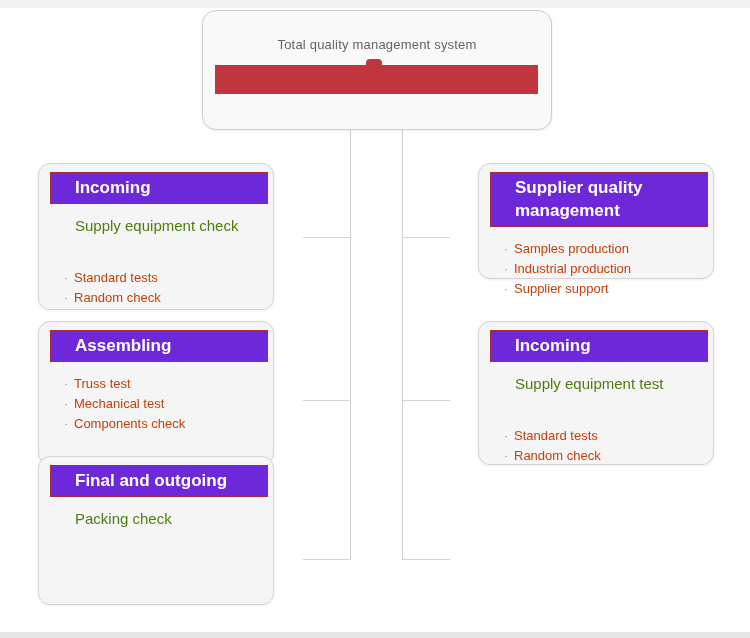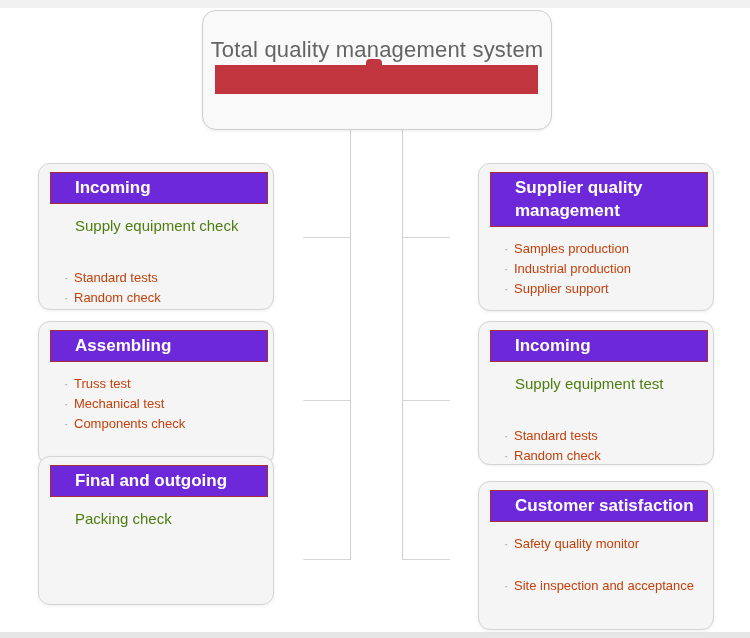--- a/index.html
+++ b/index.html
@@ -18,37 +18,37 @@
   .stub-right{left:402px;width:48px;}
   .h1{top:237px}.h2{top:400px}.h3{top:559px}
 
   
   .root-box{
     position:absolute;left:202px;top:10px;width:348px;height:118px;
     background:#f9f9f9;border:1px solid #cfcfcf;border-radius:14px;
     box-shadow:0 1px 3px rgba(0,0,0,0.08);
   }
   .root-title{
-    margin-top:26px;text-align:center;font-size:22px;color:#646464;letter-spacing:.2px;
+    margin-top:26px;text-align:center;font-size:13px;color:#646464;letter-spacing:.2px;
   }
   .red-bar{position:absolute;left:12px;top:54px;width:323px;height:29px;background:#c1353f;}
   .red-notch{
     position:absolute;left:163px;top:48px;width:16px;height:8px;background:#c1353f;
     border-radius:4px 4px 0 0;
   }
 
   
   .box{
     position:absolute;width:236px;background:#f5f5f5;border:1px solid #d4d4d4;
     border-radius:12px;box-shadow:0 1px 3px rgba(0,0,0,0.07);box-sizing:border-box;
   }
   .l1{left:38px;top:163px;height:147px}
   .l2{left:38px;top:321px;height:144px}
   .l3{left:38px;top:456px;height:149px}
-  .r1{left:478px;top:163px;height:148px}
+  .r1{left:478px;top:163px;height:116px}
   .r2{left:478px;top:321px;height:144px}
   .r3{left:478px;top:481px;height:149px}
 
   .box-header{
     margin:8px 5px 0 11px;background:#6d28d9;border:1px solid #a82b35;
     color:#ffffff;font-size:17px;font-weight:bold;
     padding:3px 6px 4px 24px;line-height:23px;
   }
   .intro{margin:13px 10px 0 36px;font-size:15px;color:#4d7c0f;}
   ul.bullets{list-style:none;margin:12px 8px 0 24px;padding:0;font-size:13px;color:#c2410c;}
@@ -114,21 +114,14 @@
 
   <div class="box r2">
     <div class="box-header">Incoming</div>
     <div class="intro">Supply equipment test</div>
     <ul class="bullets gap-top">
       <li>Standard tests</li>
       <li>Random check</li>
     </ul>
   </div>
 
-  <div class="box r3">
-    <div class="box-header">Customer satisfaction</div>
-    <ul class="bullets spread">
-      <li>Safety quality monitor</li>
-      <li>Site inspection and acceptance</li>
-    </ul>
-  </div>
 
 </div>
 
 </body></html>

